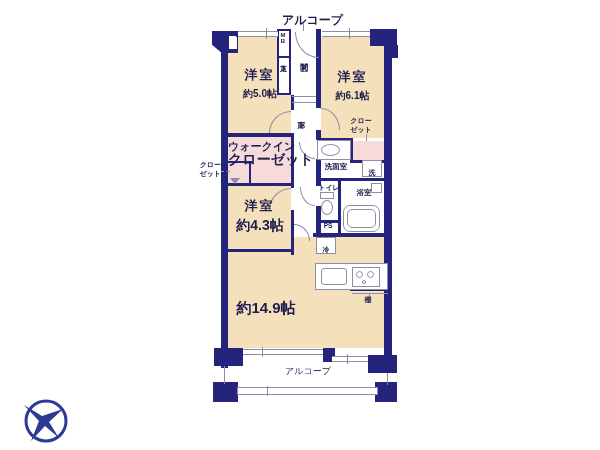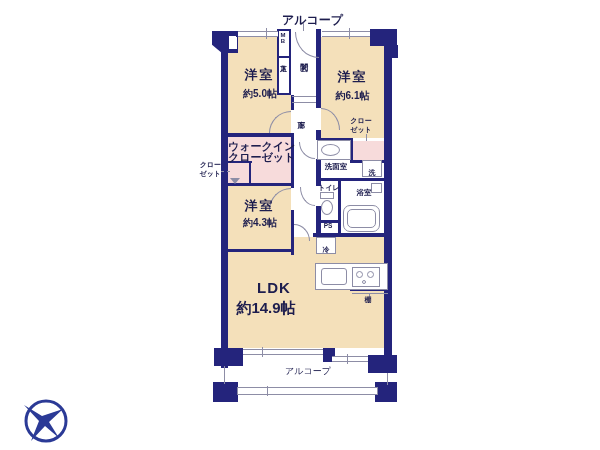--- a/index.html
+++ b/index.html
@@ -124,30 +124,29 @@
   <div class="lbl vlbl" style="left:279px;top:32px;font-size:6px;letter-spacing:0">MB</div>
   <div class="lbl vlbl" style="left:280px;top:60px;font-size:6.5px;letter-spacing:0">下足入</div>
   <div class="lbl vlbl" style="left:299px;top:56px;font-size:8px">玄関</div>
   <div class="lbl vlbl" style="left:296px;top:115px;font-size:7.5px">廊下</div>
 
   <div class="lbl" style="left:228px;top:68px;width:63px;font-size:13px;letter-spacing:2px">洋室</div>
   <div class="lbl" style="left:224px;top:88px;width:72px;font-size:10px">約5.0帖</div>
   <div class="lbl" style="left:321px;top:70px;width:63px;font-size:13px;letter-spacing:2px">洋室</div>
   <div class="lbl" style="left:319px;top:90px;width:67px;font-size:10px">約6.1帖</div>
   <div class="lbl" style="left:228px;top:140px;width:63px;font-size:11px">ウォークイン</div>
-  <div class="lbl" style="left:228px;top:151px;width:43px;font-size:11px">クローゼット</div>
+  <div class="lbl" style="left:228px;top:151px;width:43px;font-size:14px">クローゼット</div>
   <div class="lbl" style="left:191px;top:161px;width:30px;font-size:7px;text-align:right">クロー</div>
   <div class="lbl" style="left:191px;top:170px;width:30px;font-size:7px;text-align:right">ゼット</div>
   <div class="gldash" style="left:221px;top:171px;width:9px;height:1px"></div>
   <div class="lbl" style="left:347px;top:117px;width:28px;font-size:7px">クロー</div>
   <div class="lbl" style="left:347px;top:126px;width:28px;font-size:7px">ゼット</div>
   <div class="gl" style="left:366px;top:134px;width:1px;height:7px"></div>
   <div class="lbl" style="left:228px;top:199px;width:63px;font-size:13px;letter-spacing:2px">洋室</div>
-  <div class="lbl" style="left:226px;top:217px;width:68px;font-size:10px">約4.3帖</div>
-  <div class="lbl" style="left:234px;top:279px;width:80px;font-size:15px;letter-spacing:1px">LDK</div>
+  <div class="lbl" style="left:226px;top:217px;width:68px;font-size:14px">約4.3帖</div>
   <div class="lbl" style="left:226px;top:299px;width:80px;font-size:15px">約14.9帖</div>
   <div class="lbl" style="left:316px;top:163px;width:40px;font-size:7.5px">洗面室</div>
   <div class="lbl" style="left:316px;top:184px;width:26px;font-size:7px">トイレ</div>
   <div class="lbl" style="left:346px;top:189px;width:36px;font-size:7.5px">浴室</div>
   <div class="lbl" style="left:317px;top:222px;width:22px;font-size:6.5px">PS</div>
   <div class="lbl" style="left:358px;top:296px;width:20px;font-size:7px">棚</div>
   <div class="lbl" style="left:280px;top:366px;width:56px;font-size:9px;font-weight:normal">アルコープ</div>
 
   <svg style="position:absolute;left:22px;top:396px" width="48" height="48" viewBox="0 0 48 48">
     <circle cx="24" cy="25" r="20" fill="#ffffff" stroke="#2b3a96" stroke-width="3"></circle>

